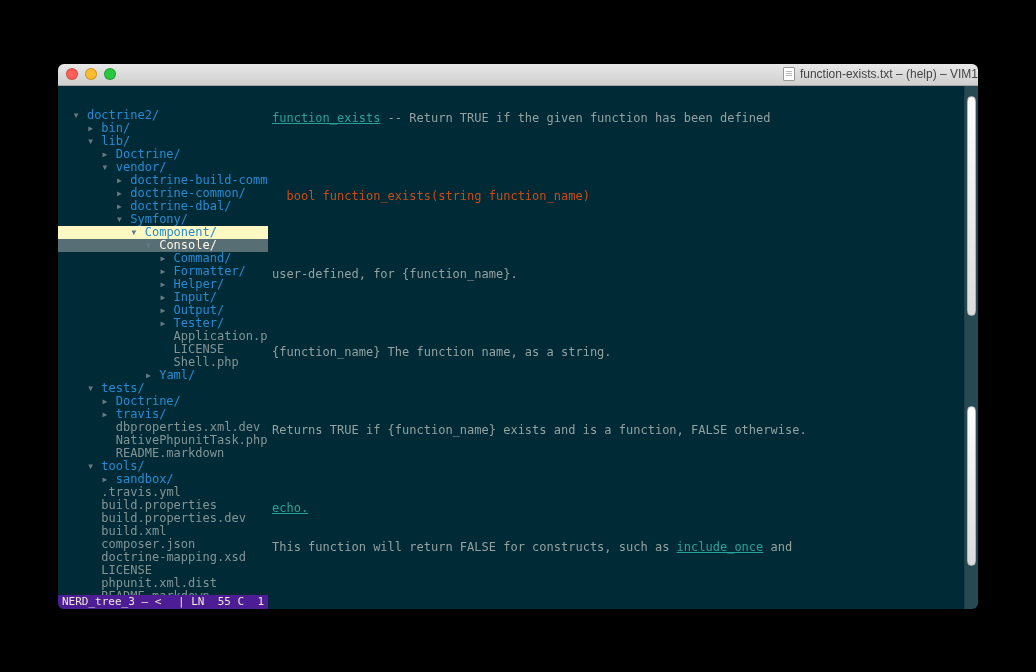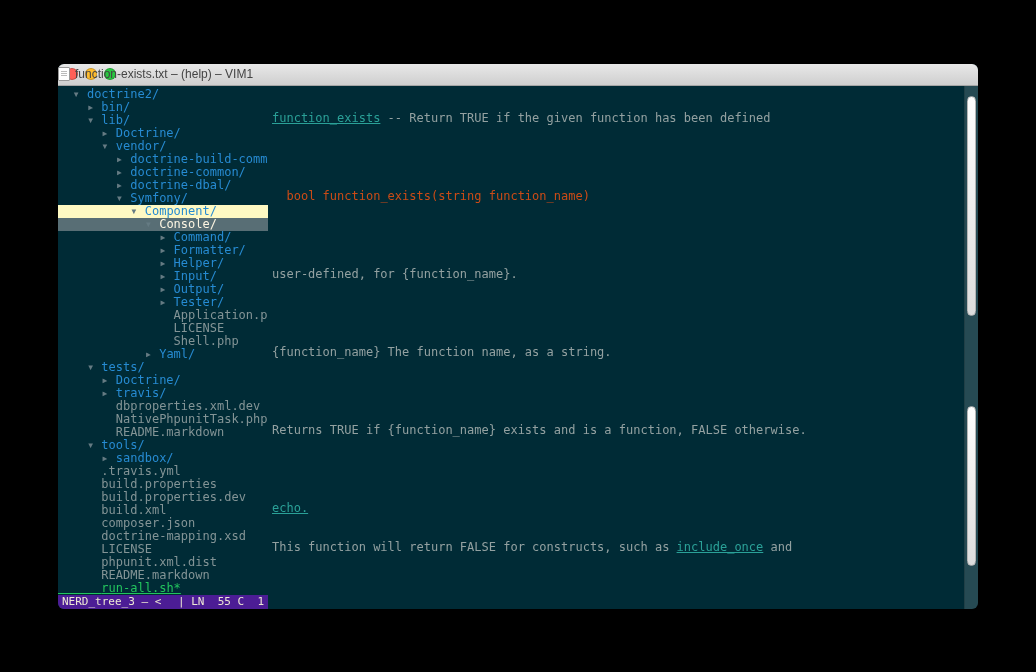--- a/index.html
+++ b/index.html
@@ -37,29 +37,29 @@
 .dot.y { background: #febc2e; }
 .dot.g { background: #28c840; }
 .titlebar .title {
   position: absolute;
   left: 0; right: 0;
   text-align: center;
   font-family: "Lucida Grande","Helvetica Neue",sans-serif;
   font-size: 12px;
   color: #444;
   display: flex;
-  justify-content: flex-start;
+  justify-content: flex-end;
   align-items: center;
   gap: 5px;
   pointer-events: none;
 }
 .doc-icon { width: 12px; height: 14px; background: #fff; border: 1px solid #999; border-radius: 1px; position: relative; }
 .doc-icon::after { content: ""; position: absolute; top:3px; left:2px; right:2px; height:1px; background:#bbb; box-shadow: 0 2px #bbb, 0 4px #bbb; }
 .content { flex: 1; display: flex; overflow: hidden; }
-.sidebar { width: 210px; background: #002b36; overflow: hidden; display: flex; flex-direction: column; }
+.sidebar { width: 210px; background: #002b36; overflow: hidden; display: flex; flex-direction: column; margin-top: 21px; }
 .tree { flex: 1; overflow: hidden; padding-top: 2px; }
 .tree .row { white-space: pre; line-height: 13px; color: #3a93b5; }
 .tree .row.dir { color: #268bd2; }
 .tree .row.file { color: #839496; }
 .tree .row.exec { color: #22c55e; text-decoration: underline; }
 .tri { color: #657b83; }
 .tree .row.selected { background: #fef9c3; }
 .tree .row.active { background: #586e75; color: #fdf6e3; }
 .sidebar-status {
   background: #4c1d95;

